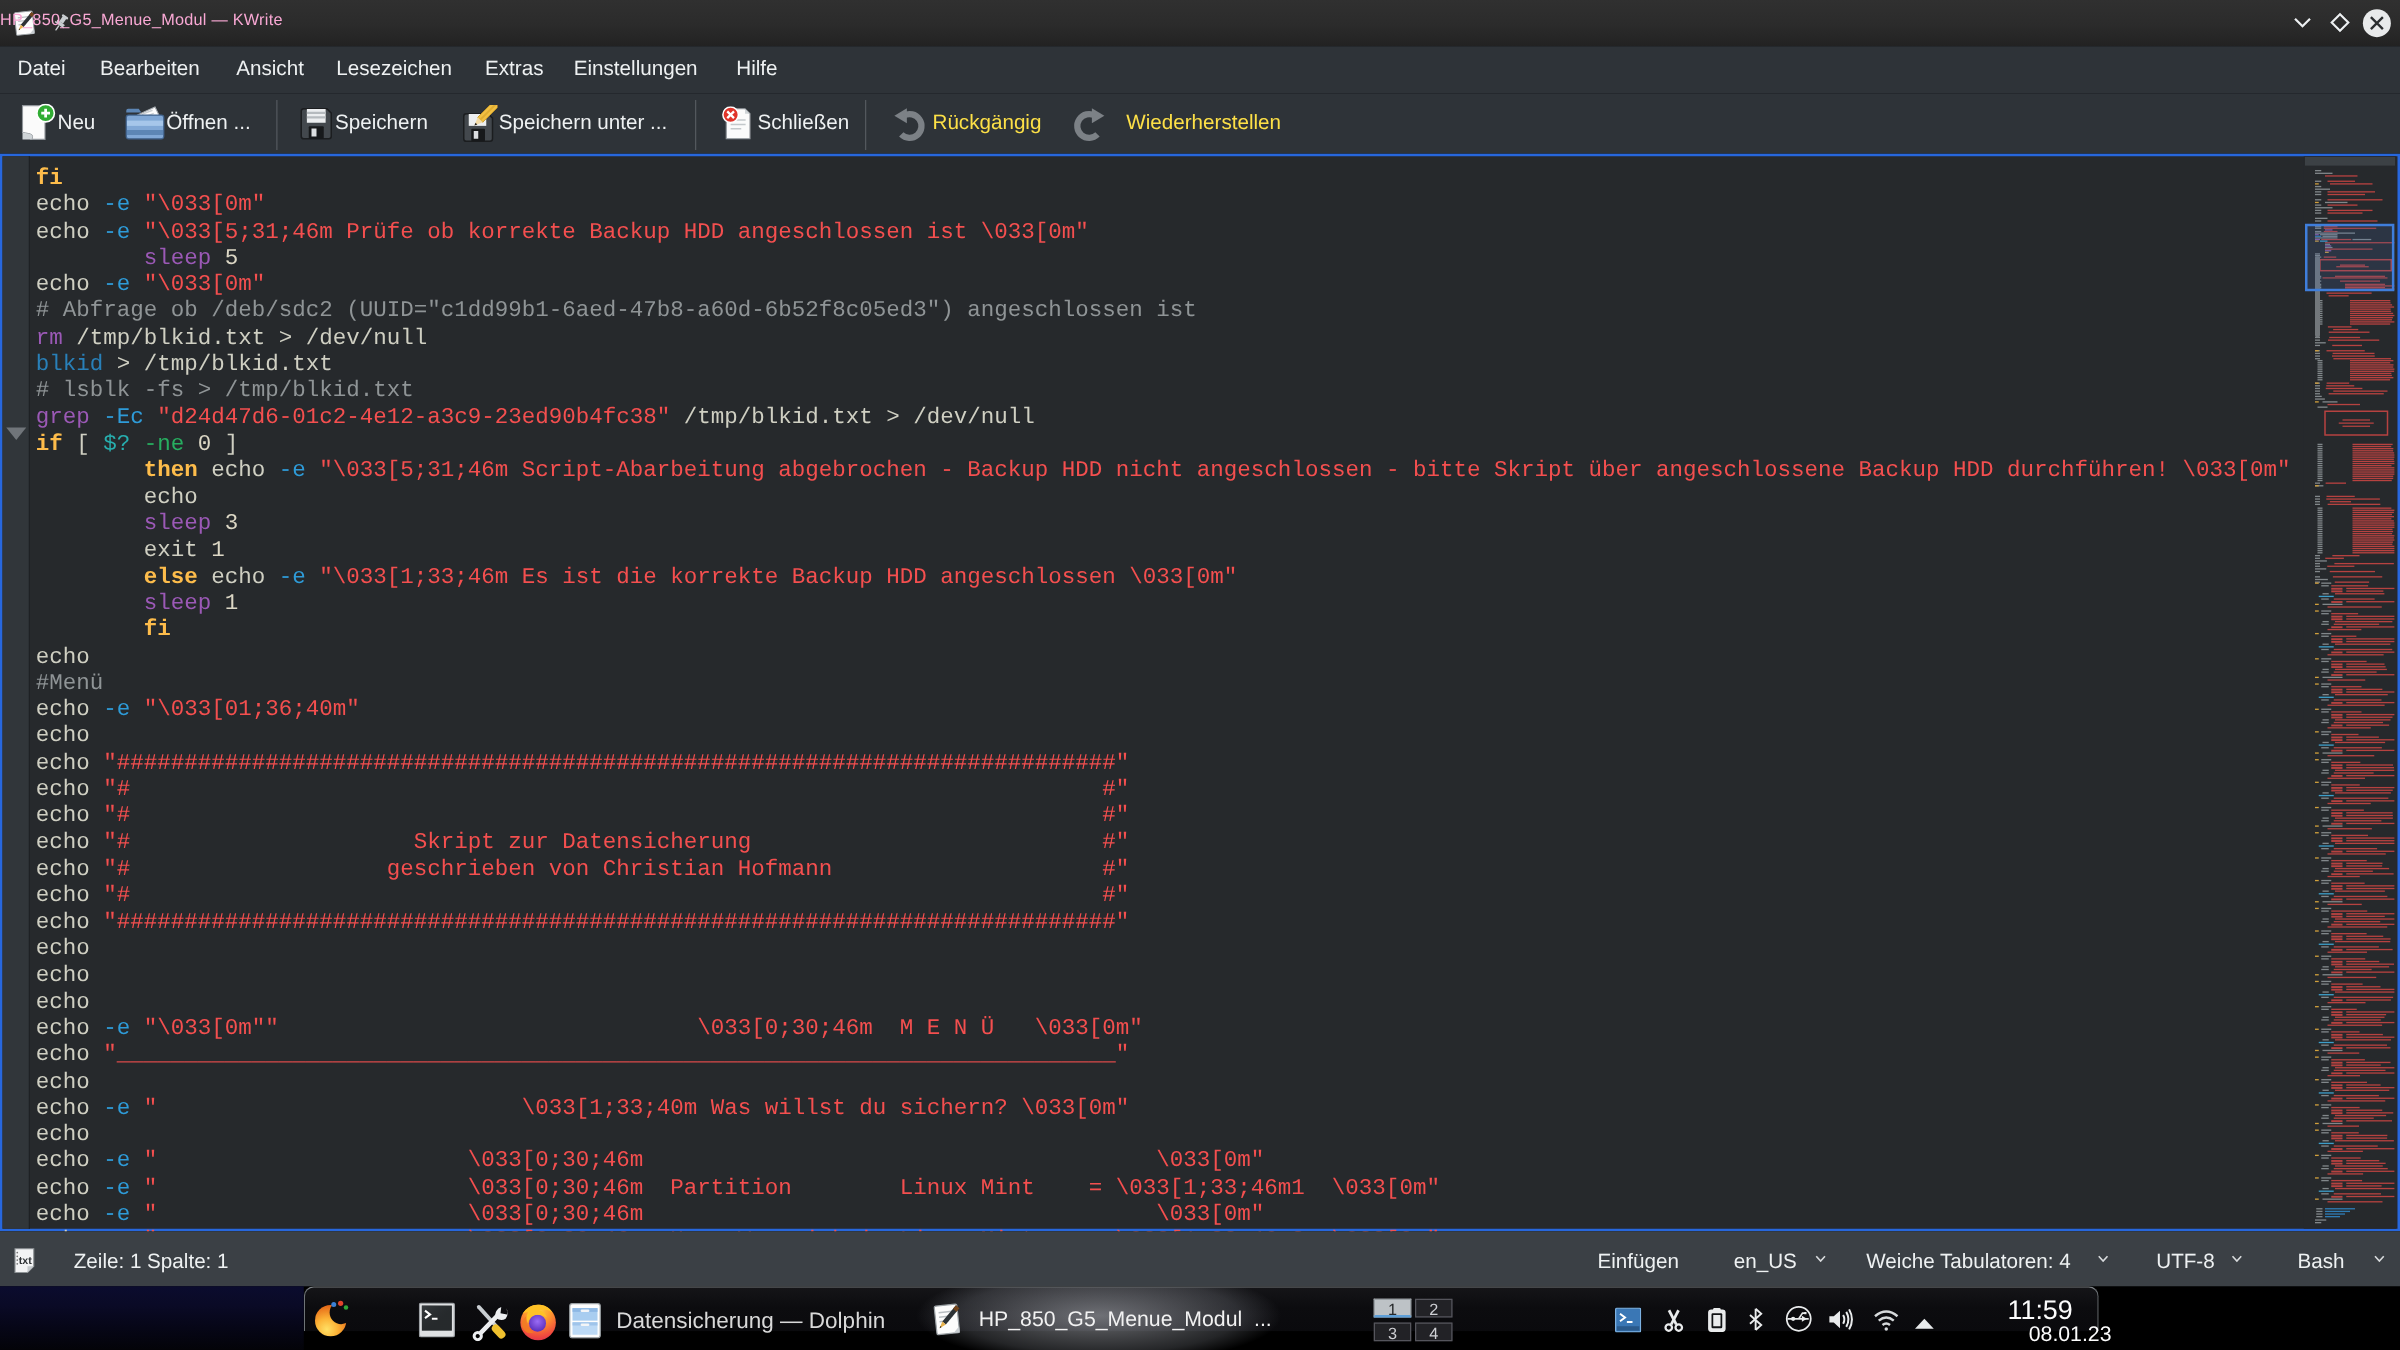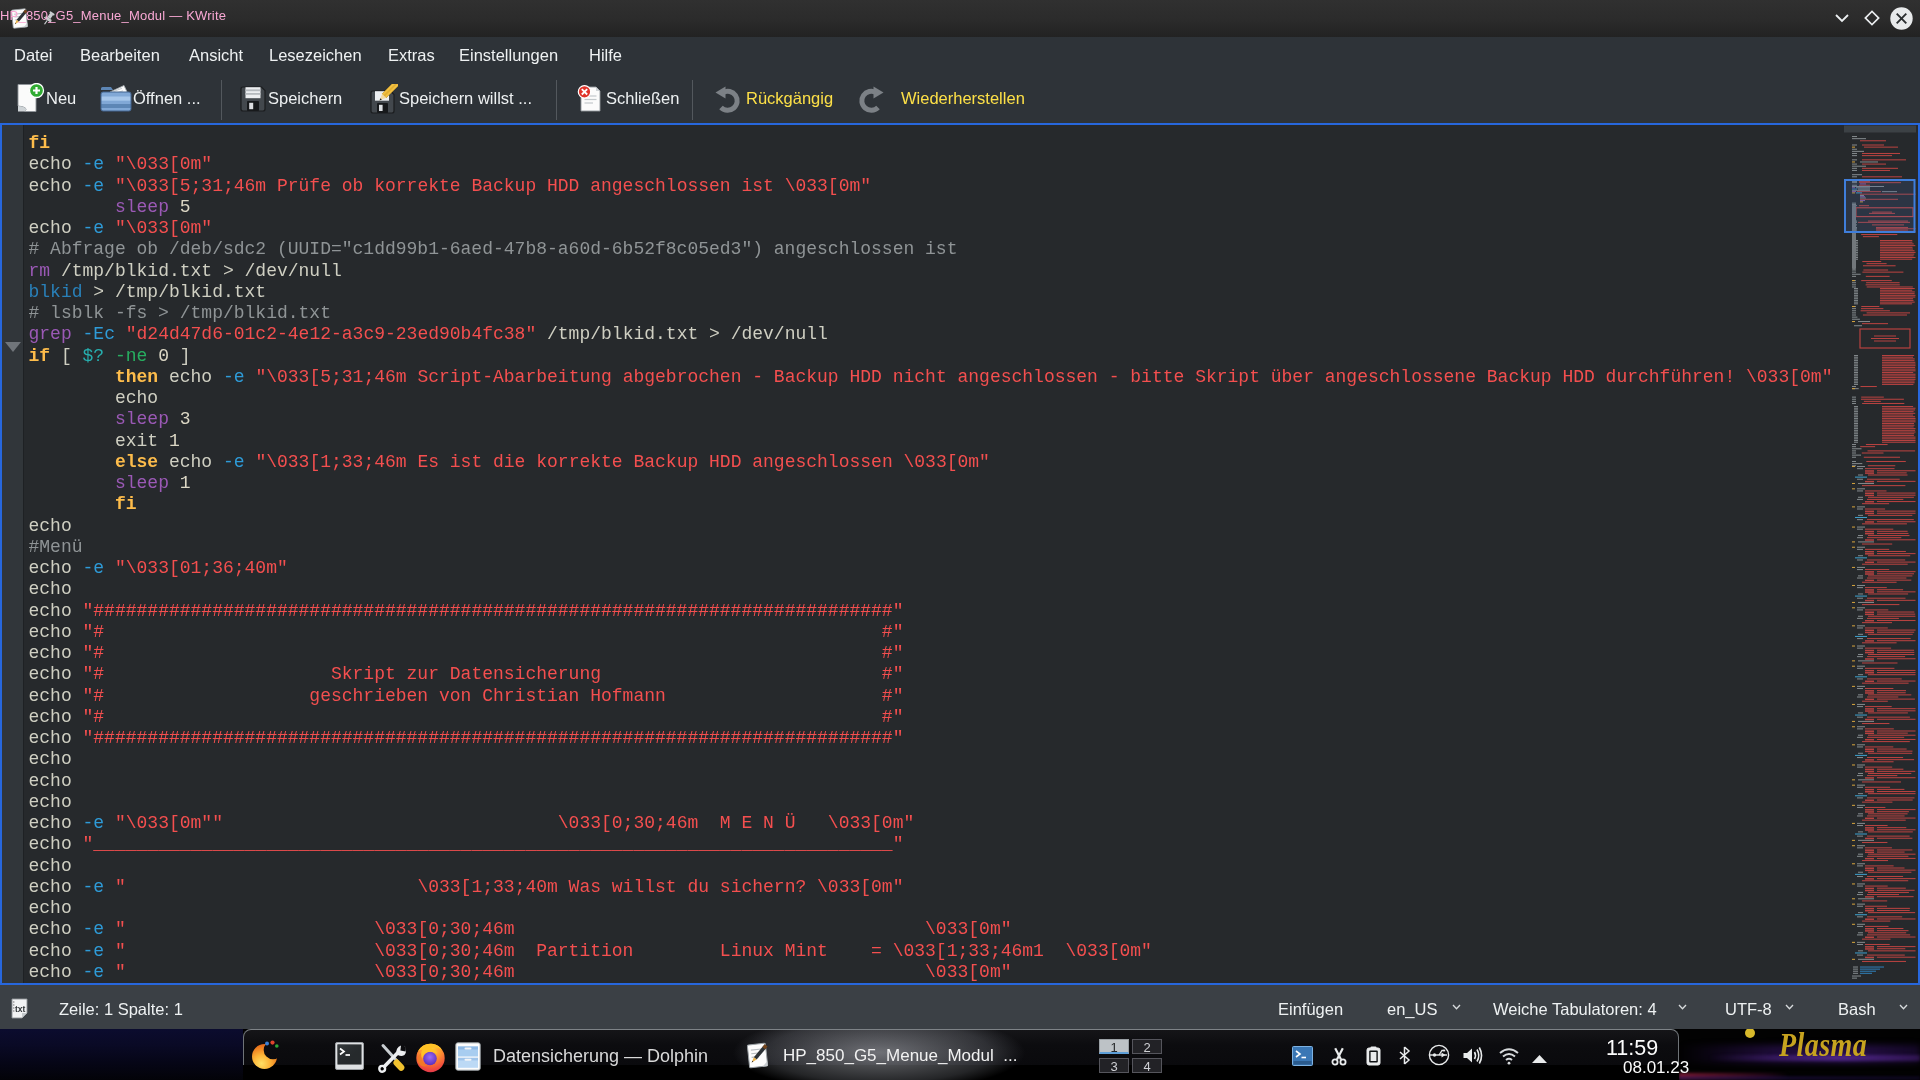--- a/index.html
+++ b/index.html
@@ -144,21 +144,21 @@
 <rect x="9" y="19" width="11" height="10" rx="0.8" fill="#17191b"></rect>
 <rect x="11" y="20.8" width="3.6" height="6.2" fill="#dcdee1"></rect>
 <g transform="rotate(45 14 14)">
         <rect x="11.2" y="-8" width="5.6" height="19" fill="#f2c043" stroke="#c79a28" stroke-width="0.7"></rect>
 <line x1="14" y1="-8" x2="14" y2="11" stroke="#e0ae32" stroke-width="1.6"></line>
 <rect x="11.2" y="-10.5" width="5.6" height="3.6" fill="#e23b2e"></rect>
 <path d="M11.2 11 L14 17.5 L16.8 11 Z" fill="#f3dba6"></path>
 <path d="M13 15.2 L14 17.5 L15 15.2 Z" fill="#26211a"></path>
       </g>
     </svg>
-<div class="abs tbtext" style="left:399px">Speichern willst ...</div>
+<div class="abs tbtext" style="left:399px">Speichern unter ...</div>
 <div class="abs tbsep" style="left:556px"></div>
 <svg class="abs" style="top:85px;left:576px" width="28" height="28" viewBox="0 0 28 28">
 <path d="M5 2 L20 2 L24 6 L24 26 L5 26 Z" fill="#fbfbfb" stroke="#90959a" stroke-width="0.9"></path>
 <path d="M20 2 L24 6 L20 6 Z" fill="#cfd4d7"></path>
 <line x1="8.5" y1="11" x2="20.5" y2="11" stroke="#c3c8cb" stroke-width="1.2"></line>
 <line x1="8.5" y1="14.5" x2="20.5" y2="14.5" stroke="#c3c8cb" stroke-width="1.2"></line>
 <line x1="8.5" y1="18" x2="17" y2="18" stroke="#c3c8cb" stroke-width="1.2"></line>
 <circle cx="8.5" cy="6.8" r="6.2" fill="#e0342a" stroke="#fff" stroke-width="1.2"></circle>
 <path d="M5.8 4.1 L11.2 9.5 M11.2 4.1 L5.8 9.5" stroke="#fff" stroke-width="1.8"></path>
     </svg>
@@ -945,28 +945,20 @@
     </svg>
 <div class="abs sbtext" style="left:1725px">UTF-8</div>
 <svg class="abs sbchev" style="left:1785px" viewBox="0 0 9 6">
 <path d="M1 1 L4.5 4.8 L8 1" fill="none" stroke="#d8dbdd" stroke-width="1.3"></path>
     </svg>
 <div class="abs sbtext" style="left:1838px">Bash</div>
 <svg class="abs sbchev" style="left:1899px" viewBox="0 0 9 6">
 <path d="M1 1 L4.5 4.8 L8 1" fill="none" stroke="#d8dbdd" stroke-width="1.3"></path>
     </svg>
 <div id="deskL" class="abs"></div>
-<div id="deskR" class="abs">
-<div class="abs" style="top:16px;left:0;width:241px;height:18px;background:linear-gradient(90deg,rgba(30,8,60,0) 0%,rgba(52,20,100,0.55) 40%,rgba(62,25,118,0.6) 70%,rgba(36,13,72,0.5) 100%);filter:blur(3px)"></div>
-<div class="abs" style="top:26px;left:30px;width:211px;height:6px;background:linear-gradient(90deg,rgba(90,40,160,0) , rgba(110,55,185,0.55) 60%, rgba(85,38,140,0.4));filter:blur(1.5px)"></div>
-<div class="abs" style="top:44px;left:0px;width:110px;height:6px;background:linear-gradient(90deg,rgba(150,30,60,0.8), rgba(120,20,80,0.25) 80%,rgba(0,0,0,0));filter:blur(1.8px)"></div>
-<div class="abs" style="top:47px;left:0;width:241px;height:4px;background:linear-gradient(90deg,rgba(40,20,90,0.5),rgba(25,12,60,0.4));filter:blur(1px)"></div>
-<div class="abs" style="top:-1px;left:66px;width:10px;height:10px;border-radius:50%;background:#d8b92b"></div>
-<div class="abs" style="top:-2px;left:100px;width:160px;font-family:'Liberation Serif',serif;font-style:italic;font-weight:bold;font-size:33px;color:#c7a31f;letter-spacing:0.5px;transform:scaleX(0.85);transform-origin:left top">Plasma</div>
-</div>
 <div id="panel" class="abs">
       <div style="position:relative;width:100%;height:100%">
 <div id="taskglow" class="abs"></div>
 <svg class="abs" style="top:9px;left:6px" width="34" height="34" viewBox="0 0 34 34">
 <defs>
             <radialGradient id="stg" cx="38%" cy="78%" r="85%">
 <stop offset="0%" stop-color="#ffe065"></stop>
               <stop offset="40%" stop-color="#fcb437"></stop>
               <stop offset="75%" stop-color="#ec7d20"></stop>
               <stop offset="100%" stop-color="#d95813"></stop>

